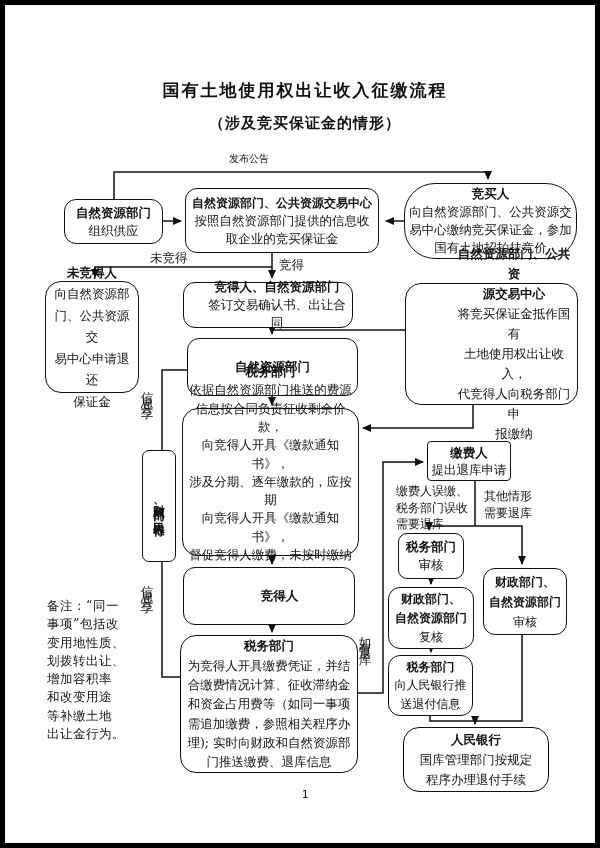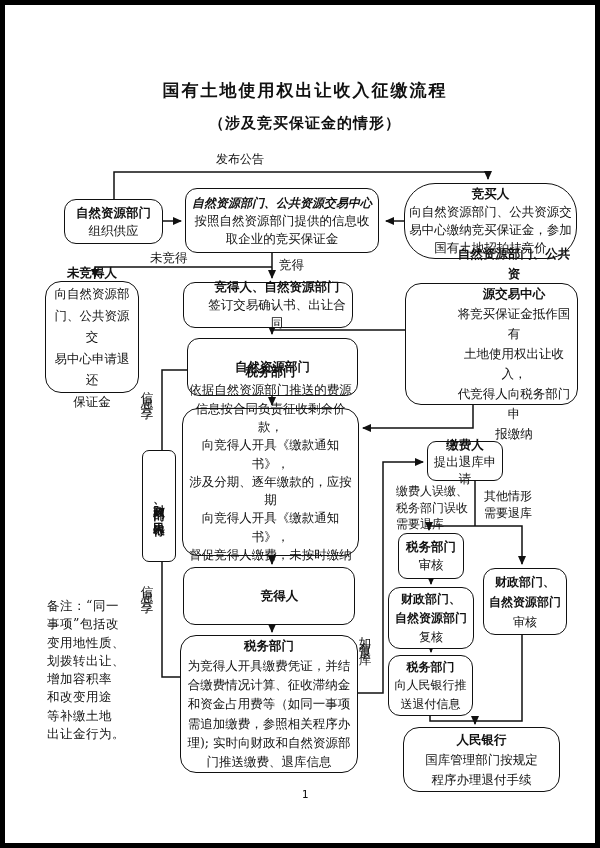--- a/index.html
+++ b/index.html
@@ -73,21 +73,21 @@
       <path d="M517,630 L517,716 L470,716"></path>
       <path d="M470,716 L470,719" marker-end="url(#ah)"></path>
     </g>
   </svg>
 
   <div class="node" style="left:59px;top:194px;width:99px;height:45px;">
     <div class="nt">自然资源部门</div>
     <div class="nb">组织供应</div>
   </div>
   <div class="node" style="left:180px;top:183px;width:194px;height:65px;">
-    <div class="nt" style="font-size:12px;font-style:italic;">自然资源部门、公共资源交易中心</div>
+    <div class="nt" style="font-size:12px;">自然资源部门、公共资源交易中心</div>
     <div class="nb">按照自然资源部门提供的信息收
 取企业的竞买保证金</div>
   </div>
   <div class="node big" style="left:399px;top:178px;width:173px;height:76px;border-radius:31px;">
     <div class="nt">竞买人</div>
     <div class="nb">向自然资源部门、公共资源交
 易中心缴纳竞买保证金，参加
 国有土地招拍挂竞价</div>
   </div>
 
@@ -133,21 +133,21 @@
   <div class="node big" style="left:175px;top:630px;width:178px;height:138px;line-height:19.3px;">
     <div class="nt">税务部门</div>
     <div class="nb">为竞得人开具缴费凭证，并结
 合缴费情况计算、征收滞纳金
 和资金占用费等（如同一事项
 需追加缴费，参照相关程序办
 理); 实时向财政和自然资源部
 门推送缴费、退库信息</div>
   </div>
 
-  <div class="node" style="left:422px;top:436px;width:76px;height:40px;line-height:17px;border-radius:9px;align-items:center;">
+  <div class="node" style="left:422px;top:436px;width:84px;height:40px;line-height:17px;border-radius:4px;align-items:center;">
     <div class="nt">缴费人</div>
     <div class="nb">提出退库申请</div>
   </div>
   <div class="node" style="left:393px;top:528px;width:66px;height:46px;line-height:18px;border-radius:9px;">
     <div class="nt">税务部门</div>
     <div class="nb">审核</div>
   </div>
   <div class="node" style="left:383px;top:582px;width:86px;height:62px;line-height:19px;font-size:12px;">
     <div class="nt">财政部门、
 自然资源部门</div>
@@ -156,27 +156,27 @@
   <div class="node" style="left:383px;top:650px;width:85px;height:61px;line-height:18.5px;font-size:12px;">
     <div class="nt">税务部门</div>
     <div class="nb">向人民银行推
 送退付信息</div>
   </div>
   <div class="node" style="left:478px;top:563px;width:84px;height:67px;line-height:20px;font-size:12px;">
     <div class="nt">财政部门、
 自然资源部门</div>
     <div class="nb">审核</div>
   </div>
-  <div class="node big" style="left:398px;top:722px;width:157px;height:65px;line-height:20px;">
+  <div class="node big" style="left:398px;top:722px;width:146px;height:65px;line-height:20px;">
     <div class="nt">人民银行</div>
     <div class="nb">国库管理部门按规定
 程序办理退付手续</div>
   </div>
 
-  <div class="lbl" style="left:211px;top:146px;font-size:12px;text-align:center;">发布公告</div>
+  <div class="lbl" style="left:224px;top:146px;font-size:10px;text-align:center;">发布公告</div>
   <div class="lbl" style="left:145px;top:245px;">未竞得</div>
   <div class="lbl" style="left:274px;top:252px;">竞得</div>
   <div class="lbl vert" style="left:134px;top:376px;">信息共享</div>
   <div class="lbl vert" style="left:134px;top:570px;">信息共享</div>
   <div class="lbl" style="left:391px;top:478px;font-size:12px;">缴费人误缴、
 税务部门误收
 需要退库</div>
   <div class="lbl" style="left:479px;top:483px;font-size:12px;">其他情形
 需要退库</div>
   <div class="lbl vert" style="left:352px;top:622px;">如有退库</div>

